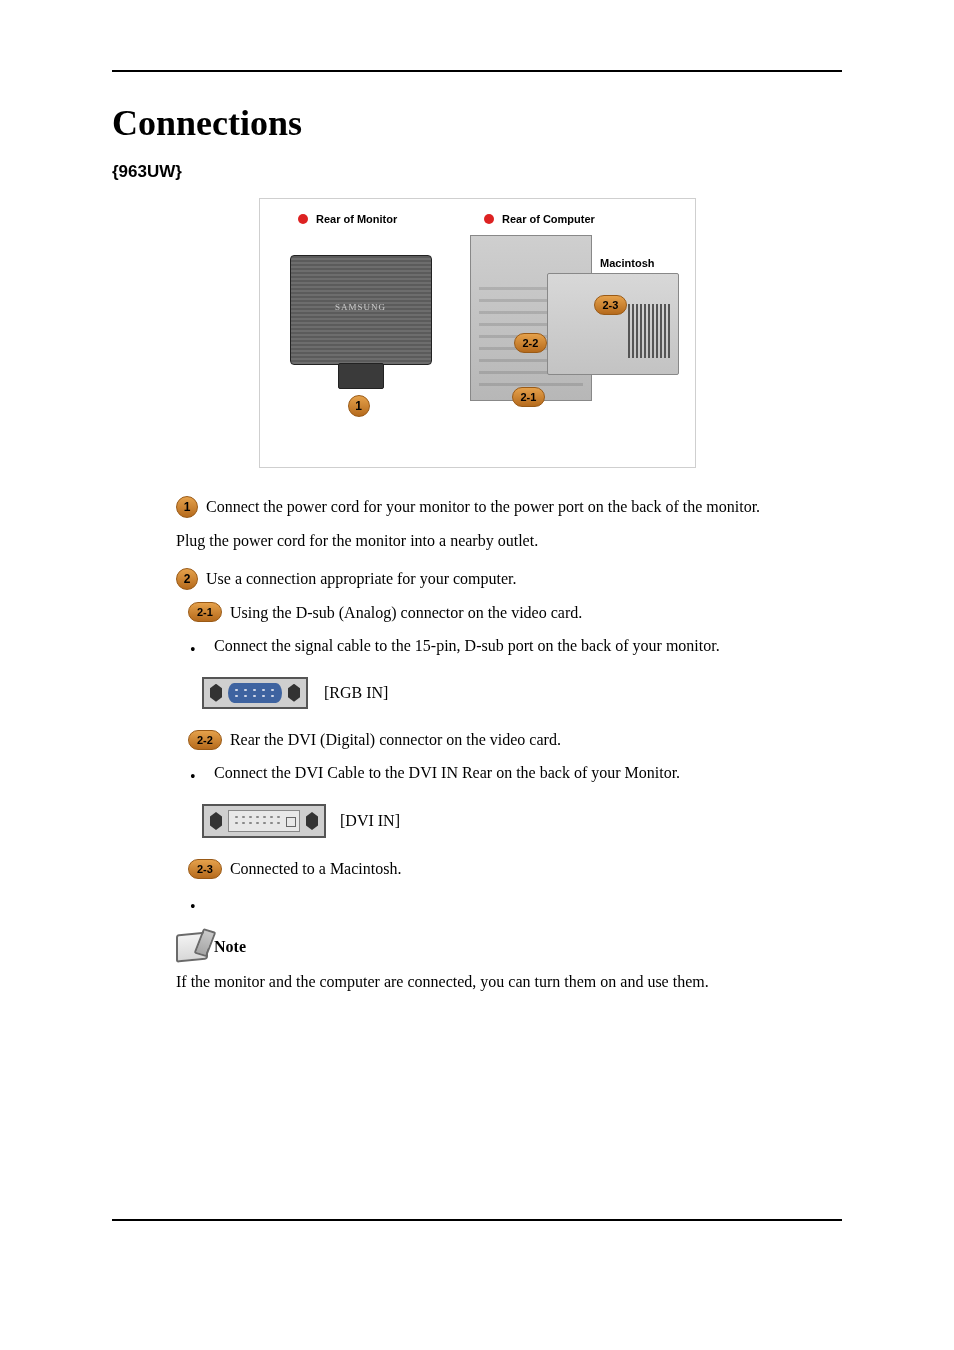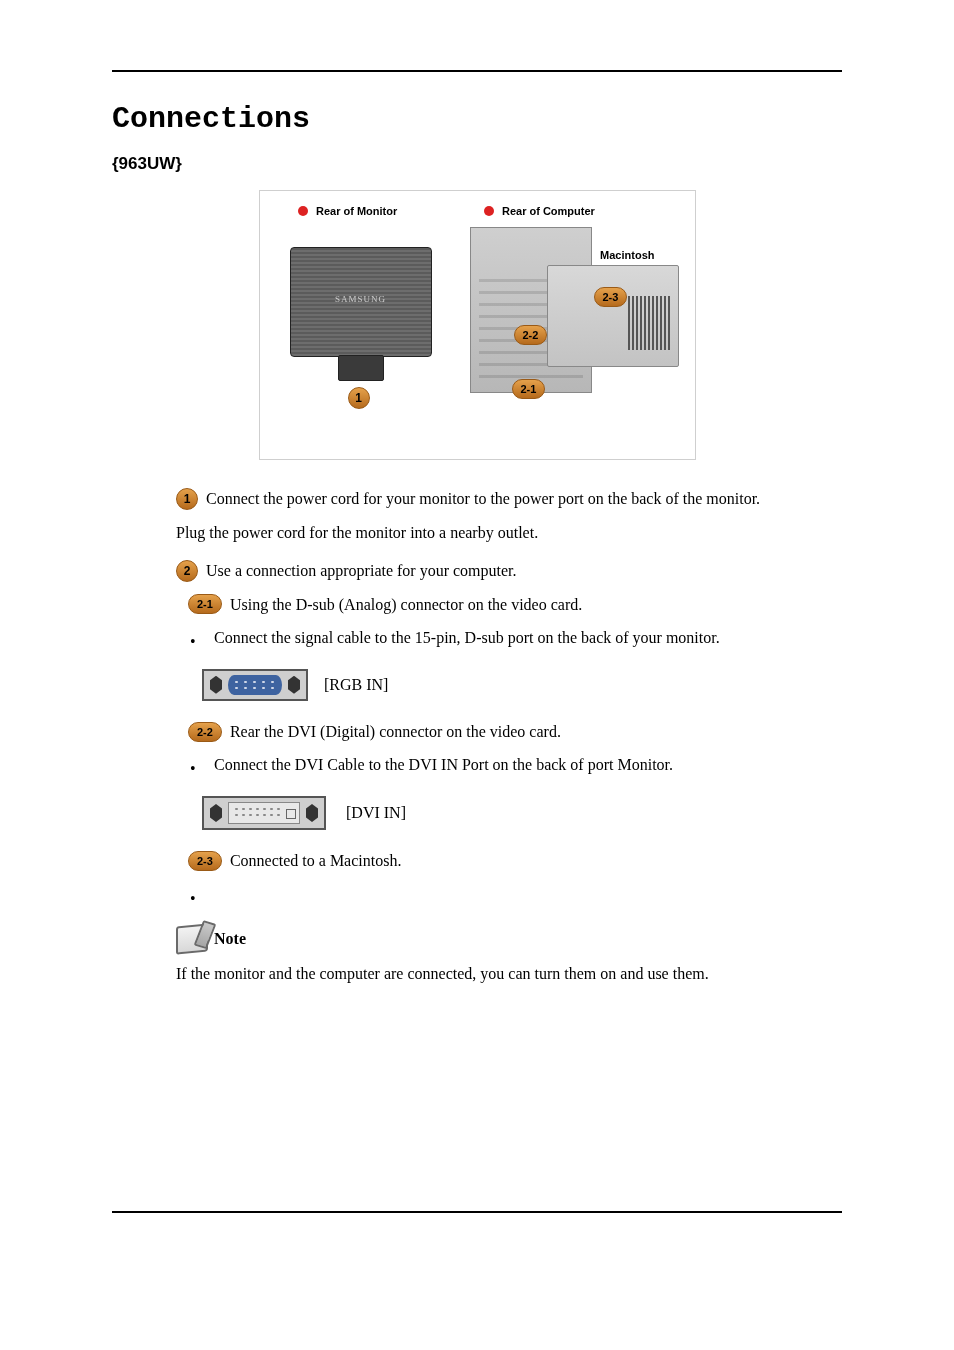--- a/index.html
+++ b/index.html
@@ -15,23 +15,23 @@
   }
   .top-rule {
     border-top: 2px solid #000;
     margin-bottom: 30px;
   }
   .bottom-rule {
     border-top: 2px solid #000;
     margin-top: 40px;
   }
   h1.title {
-    font-family: Liberation Mono, monospace;
+    font-family: Liberation Serif, serif;
     font-weight: bold;
-    font-size: 30px;
+    font-size: 36px;
     margin: 20px 0 16px 0;
   }
   h2.model {
     font-family: Arial, Helvetica, sans-serif;
     font-weight: bold;
     font-size: 17px;
     margin: 18px 0 16px 0;
   }
   h2.subhead {
     font-family: Arial, Helvetica, sans-serif;
@@ -315,24 +315,24 @@
       <span>[RGB IN]</span>
     </div>
 
     <div class="row indent" style="margin-top:20px;">
       <span class="call-pill">2-2</span>
       <span>Rear the DVI (Digital) connector on the video card.</span>
     </div>
 
     <div class="bullet-row">
       <span class="bullet-dot">•</span>
-      <span>Connect the DVI Cable to the DVI IN Port on the back of port Monitor.</span>
-    </div>
-
-    <div class="row" style="margin-top:16px; margin-left:26px; gap:20px;">
+      <span>Connect the DVI Cable to the DVI IN Rear on the back of your Monitor.</span>
+    </div>
+
+    <div class="row" style="margin-top:16px; margin-left:26px; gap:14px;">
       <span class="port-box">
         <span class="screw"></span>
         <span class="dvi">
             <span class="dvi-slot"></span>
           </span>
         <span class="screw"></span>
       </span>
       <span>[DVI IN]</span>
     </div>
 

